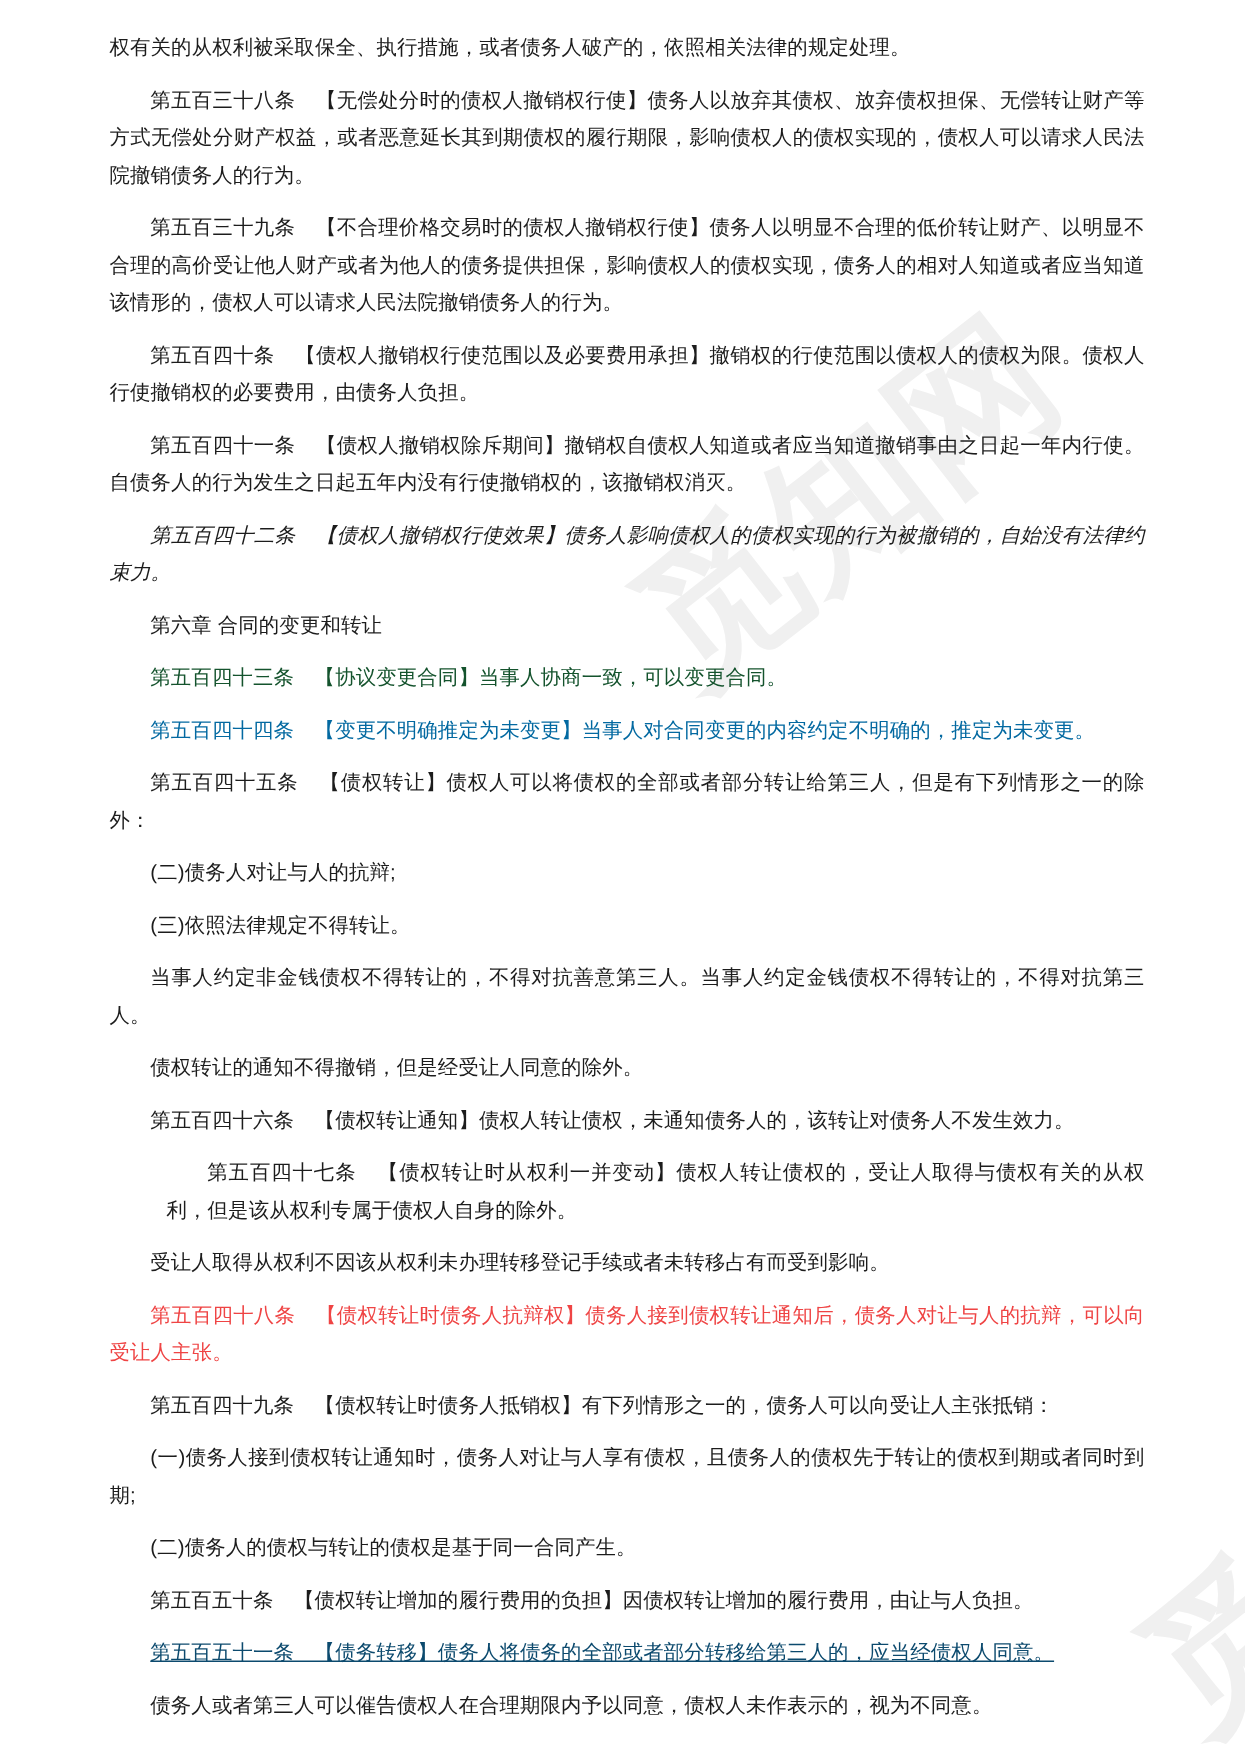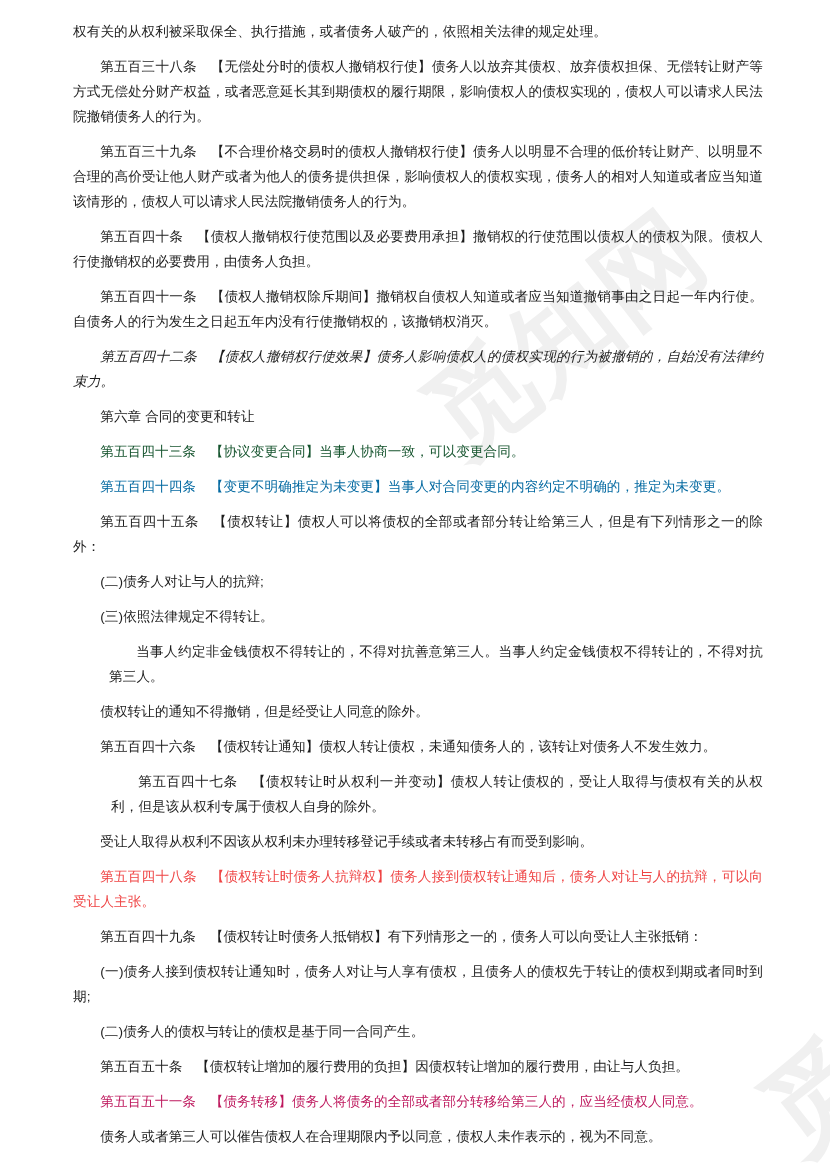--- a/index.html
+++ b/index.html
@@ -93,27 +93,27 @@
       <p class="para indent" style="color: rgb(28, 28, 28);">第五百三十九条　【不合理价格交易时的债权人撤销权行使】债务人以明显不合理的低价转让财产、以明显不合理的高价受让他人财产或者为他人的债务提供担保，影响债权人的债权实现，债务人的相对人知道或者应当知道该情形的，债权人可以请求人民法院撤销债务人的行为。</p>
       <p class="para indent" style="color: rgb(28, 28, 28);">第五百四十条　【债权人撤销权行使范围以及必要费用承担】撤销权的行使范围以债权人的债权为限。债权人行使撤销权的必要费用，由债务人负担。</p>
       <p class="para indent" style="color: rgb(28, 28, 28);">第五百四十一条　【债权人撤销权除斥期间】撤销权自债权人知道或者应当知道撤销事由之日起一年内行使。自债务人的行为发生之日起五年内没有行使撤销权的，该撤销权消灭。</p>
       <p class="para indent" style="color: rgb(28, 28, 28); font-style: italic;">第五百四十二条　【债权人撤销权行使效果】债务人影响债权人的债权实现的行为被撤销的，自始没有法律约束力。</p>
       <p class="para chapter" style="color: rgb(28, 28, 28);">第六章 合同的变更和转让</p>
       <p class="para indent" style="color: #14532d;">第五百四十三条　【协议变更合同】当事人协商一致，可以变更合同。</p>
       <p class="para indent" style="color: #0369a1;">第五百四十四条　【变更不明确推定为未变更】当事人对合同变更的内容约定不明确的，推定为未变更。</p>
       <p class="para indent" style="color: rgb(28, 28, 28);">第五百四十五条　【债权转让】债权人可以将债权的全部或者部分转让给第三人，但是有下列情形之一的除外：</p>
       <p class="para indent" style="color: rgb(28, 28, 28);">(二)债务人对让与人的抗辩;</p>
       <p class="para indent" style="color: rgb(28, 28, 28);">(三)依照法律规定不得转让。</p>
-      <p class="para indent" style="color: rgb(28, 28, 28); margin-left: 36px;">当事人约定非金钱债权不得转让的，不得对抗善意第三人。当事人约定金钱债权不得转让的，不得对抗第三人。</p>
+      <p class="para indent" style="color: rgb(28, 28, 28);">当事人约定非金钱债权不得转让的，不得对抗善意第三人。当事人约定金钱债权不得转让的，不得对抗第三人。</p>
       <p class="para indent" style="color: rgb(28, 28, 28);">债权转让的通知不得撤销，但是经受让人同意的除外。</p>
       <p class="para indent" style="color: rgb(28, 28, 28);">第五百四十六条　【债权转让通知】债权人转让债权，未通知债务人的，该转让对债务人不发生效力。</p>
       <p class="para indent" style="color: rgb(28, 28, 28); margin-left: 38px;">第五百四十七条　【债权转让时从权利一并变动】债权人转让债权的，受让人取得与债权有关的从权利，但是该从权利专属于债权人自身的除外。</p>
       <p class="para indent" style="color: rgb(28, 28, 28);">受让人取得从权利不因该从权利未办理转移登记手续或者未转移占有而受到影响。</p>
       <p class="para indent" style="color: #ef4444;">第五百四十八条　【债权转让时债务人抗辩权】债务人接到债权转让通知后，债务人对让与人的抗辩，可以向受让人主张。</p>
       <p class="para indent" style="color: rgb(28, 28, 28);">第五百四十九条　【债权转让时债务人抵销权】有下列情形之一的，债务人可以向受让人主张抵销：</p>
       <p class="para indent" style="color: rgb(28, 28, 28);">(一)债务人接到债权转让通知时，债务人对让与人享有债权，且债务人的债权先于转让的债权到期或者同时到期;</p>
       <p class="para indent" style="color: rgb(28, 28, 28);">(二)债务人的债权与转让的债权是基于同一合同产生。</p>
       <p class="para indent" style="color: rgb(28, 28, 28);">第五百五十条　【债权转让增加的履行费用的负担】因债权转让增加的履行费用，由让与人负担。</p>
-      <p class="para indent" style="color: #be185d;">第五百五十一条　【债务转移】债务人将债务的全部或者部分转移给第三人的，应当经债权人同意。</p>
+      <p class="para indent" style="color: #0c4a6e; text-decoration: underline;">第五百五十一条　【债务转移】债务人将债务的全部或者部分转移给第三人的，应当经债权人同意。</p>
       <p class="para indent" style="color: rgb(28, 28, 28);">债务人或者第三人可以催告债权人在合理期限内予以同意，债权人未作表示的，视为不同意。</p>
     </div>
 
 </div>
 
 </body></html>

